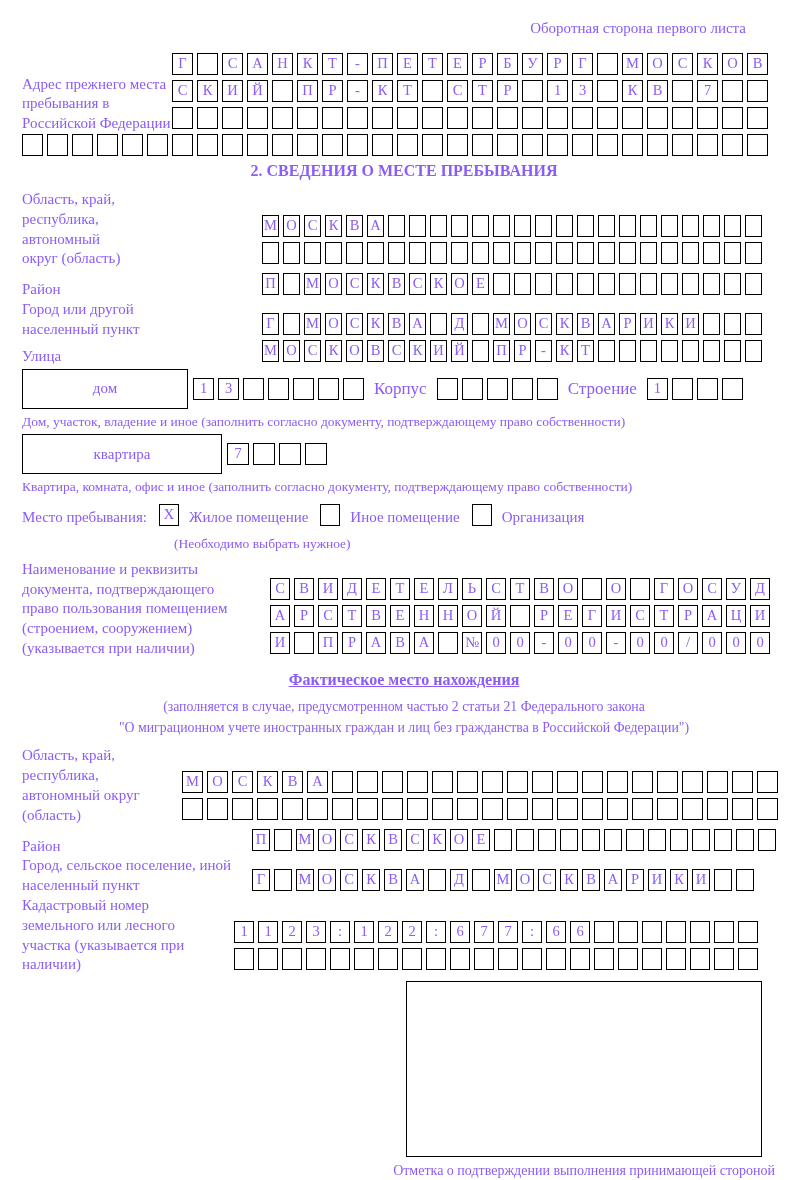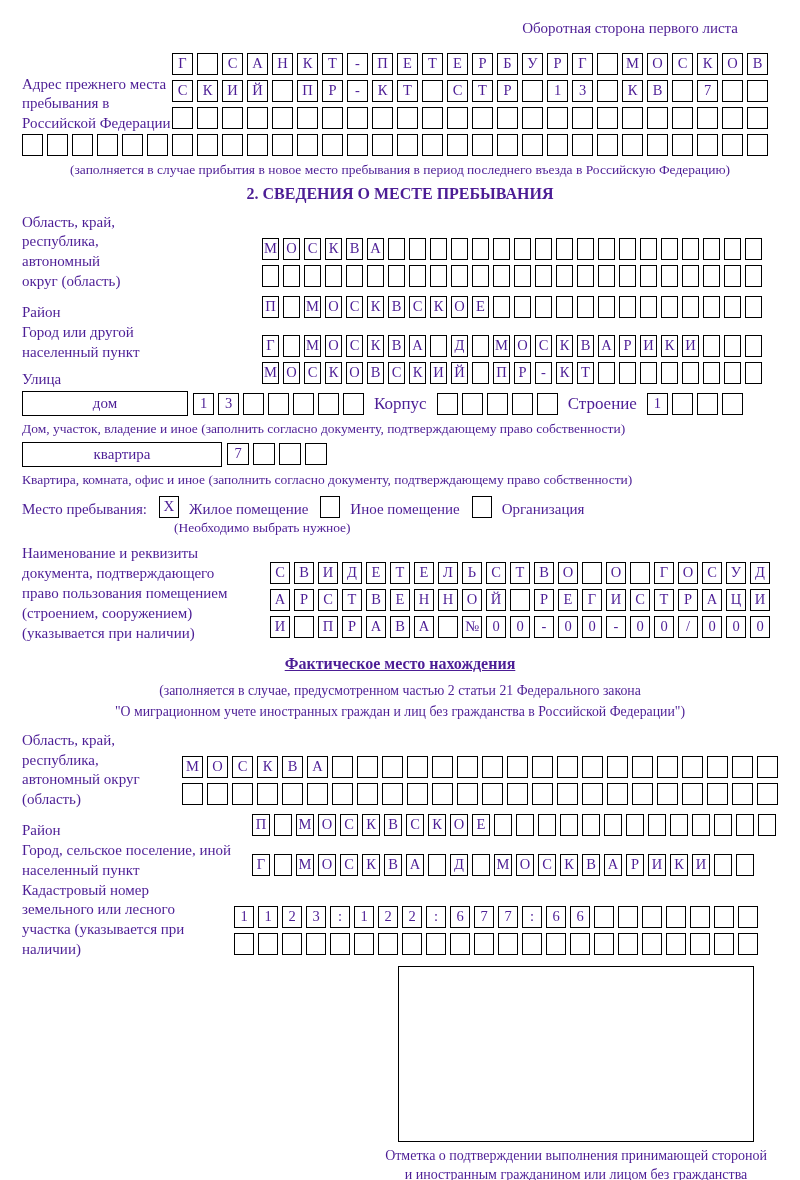--- a/index.html
+++ b/index.html
@@ -1,18 +1,18 @@
 <!DOCTYPE html>
 <html><head>
 <meta charset="utf-8">
 <style>
   html,body{margin:0;padding:0;background:#fff;}
   .page{
-    width:800px;height:1180px;box-sizing:border-box;background:#fff;color:#4c1d95;
-    padding:20px 22px 8px 22px;overflow:hidden;
+    width:800px;height:1180px;box-sizing:border-box;background:#fff;color:#8b5cf6;
+    padding:20px 14px 8px 22px;overflow:hidden;
     font-family:"Liberation Serif","DejaVu Serif",serif;
   }
   .corner-note{font-size:15px;text-align:right;padding-right:40px;margin-bottom:16px;}
   .frow{display:flex;align-items:flex-end;}
   .label{font-size:15px;line-height:1.32;box-sizing:border-box;}
   .lbl-prev{flex:0 0 150px;}
   .lbl-240{flex:0 0 240px;padding-right:125px;}
   .lbl-240s{flex:0 0 240px;}
   .lbl-240g{flex:0 0 240px;padding-right:105px;}
   .lbl-doc{flex:0 0 248px;padding-right:30px;}
@@ -27,29 +27,29 @@
   .bw20 .cbox{width:20px;}
   .bw18 .cbox{width:18px;}
   .bw17 .cbox{width:17px;}
   .bw22 .cbox{width:22px;}
   .note{font-size:13.5px;line-height:1.3;}
   .center{text-align:center;}
   .mb4{margin-bottom:4px;} .mb6{margin-bottom:6px;} .mb8{margin-bottom:8px;}
   .sec-title{font-size:16px;font-weight:bold;text-align:center;margin:6px 0 10px 0;}
   .dom-row{display:flex;align-items:center;gap:5px;margin:2px 0 4px 0;}
   .dom-row .box-row{margin-bottom:0;}
-  .wbox{box-sizing:border-box;border:1.6px solid #000;height:25px;display:flex;
+  .wbox{box-sizing:border-box;border:1.6px solid #000;height:40px;display:flex;
         align-items:center;justify-content:center;font-size:15px;background:#fff;}
   .dom-box{width:166px;}
   .kv-box{width:200px;}
   .inline-label{font-size:17px;padding:0 5px;}
   .mesto-row{display:flex;align-items:flex-end;margin-top:8px;font-size:15px;}
   .chk{flex:0 0 20px;width:20px;height:22px;box-sizing:border-box;border:1.6px solid #000;
        text-align:center;font-size:15px;line-height:19px;margin:0 10px 0 12px;}
-  .mesto-note{font-size:13.5px;margin:2px 0 8px 152px;}
+  .mesto-note{font-size:13.5px;margin:10px 0 8px 152px;}
   .fact-title{font-size:16px;font-weight:bold;text-align:center;margin:12px 0 8px 0;text-decoration:underline;}
   .fact-note{text-align:center;font-size:13.8px;line-height:1.5;margin-bottom:8px;}
   .stamp-wrap{width:392px;margin-left:auto;margin-right:6px;margin-top:6px;}
   .stamp-box{width:356px;height:176px;border:1.8px solid #000;box-sizing:border-box;
              margin:0 auto 4px auto;background:#fff;}
   .stamp-caption{font-size:14px;text-align:center;line-height:1.38;}
 </style>
 </head>
 <body>
 
@@ -166,21 +166,20 @@
         <span class="cbox">&nbsp;</span>
         <span class="cbox">&nbsp;</span>
         <span class="cbox">&nbsp;</span>
         <span class="cbox">&nbsp;</span>
         <span class="cbox">&nbsp;</span>
         <span class="cbox">&nbsp;</span>
         <span class="cbox">&nbsp;</span>
         <span class="cbox">&nbsp;</span>
         <span class="cbox">&nbsp;</span>
       </div>
-    <div class="note center mb6">(заполняется в случае прибытия в новое место пребывания в период последнего въезда в Российскую Федерацию)</div>
   </section>
 
   <div class="sec-title">2. СВЕДЕНИЯ О МЕСТЕ ПРЕБЫВАНИЯ</div>
 
   <section>
     <div class="frow mb4">
       <div class="label lbl-240">Область, край, республика, автономный округ (область)</div>
       <div class="rows">
         <div class="box-row bw17">
             <span class="cbox">М</span>

